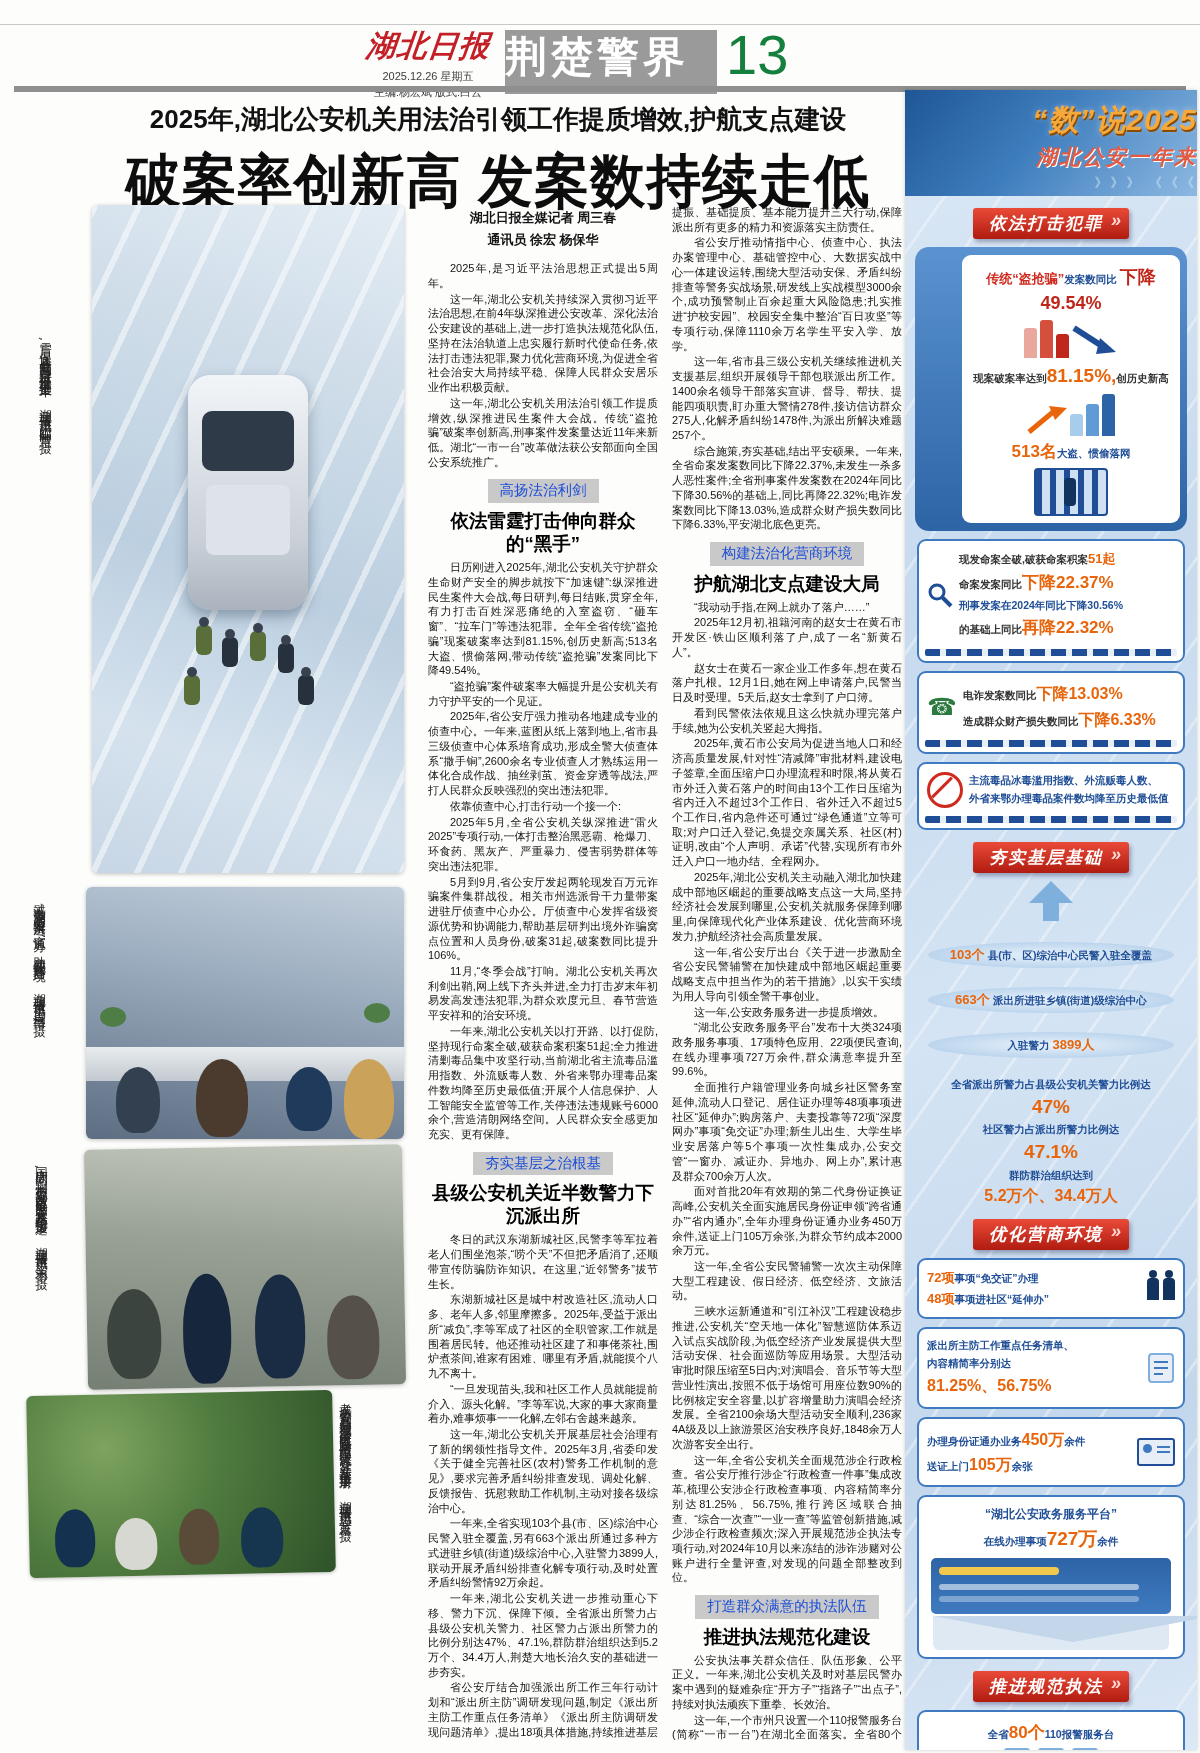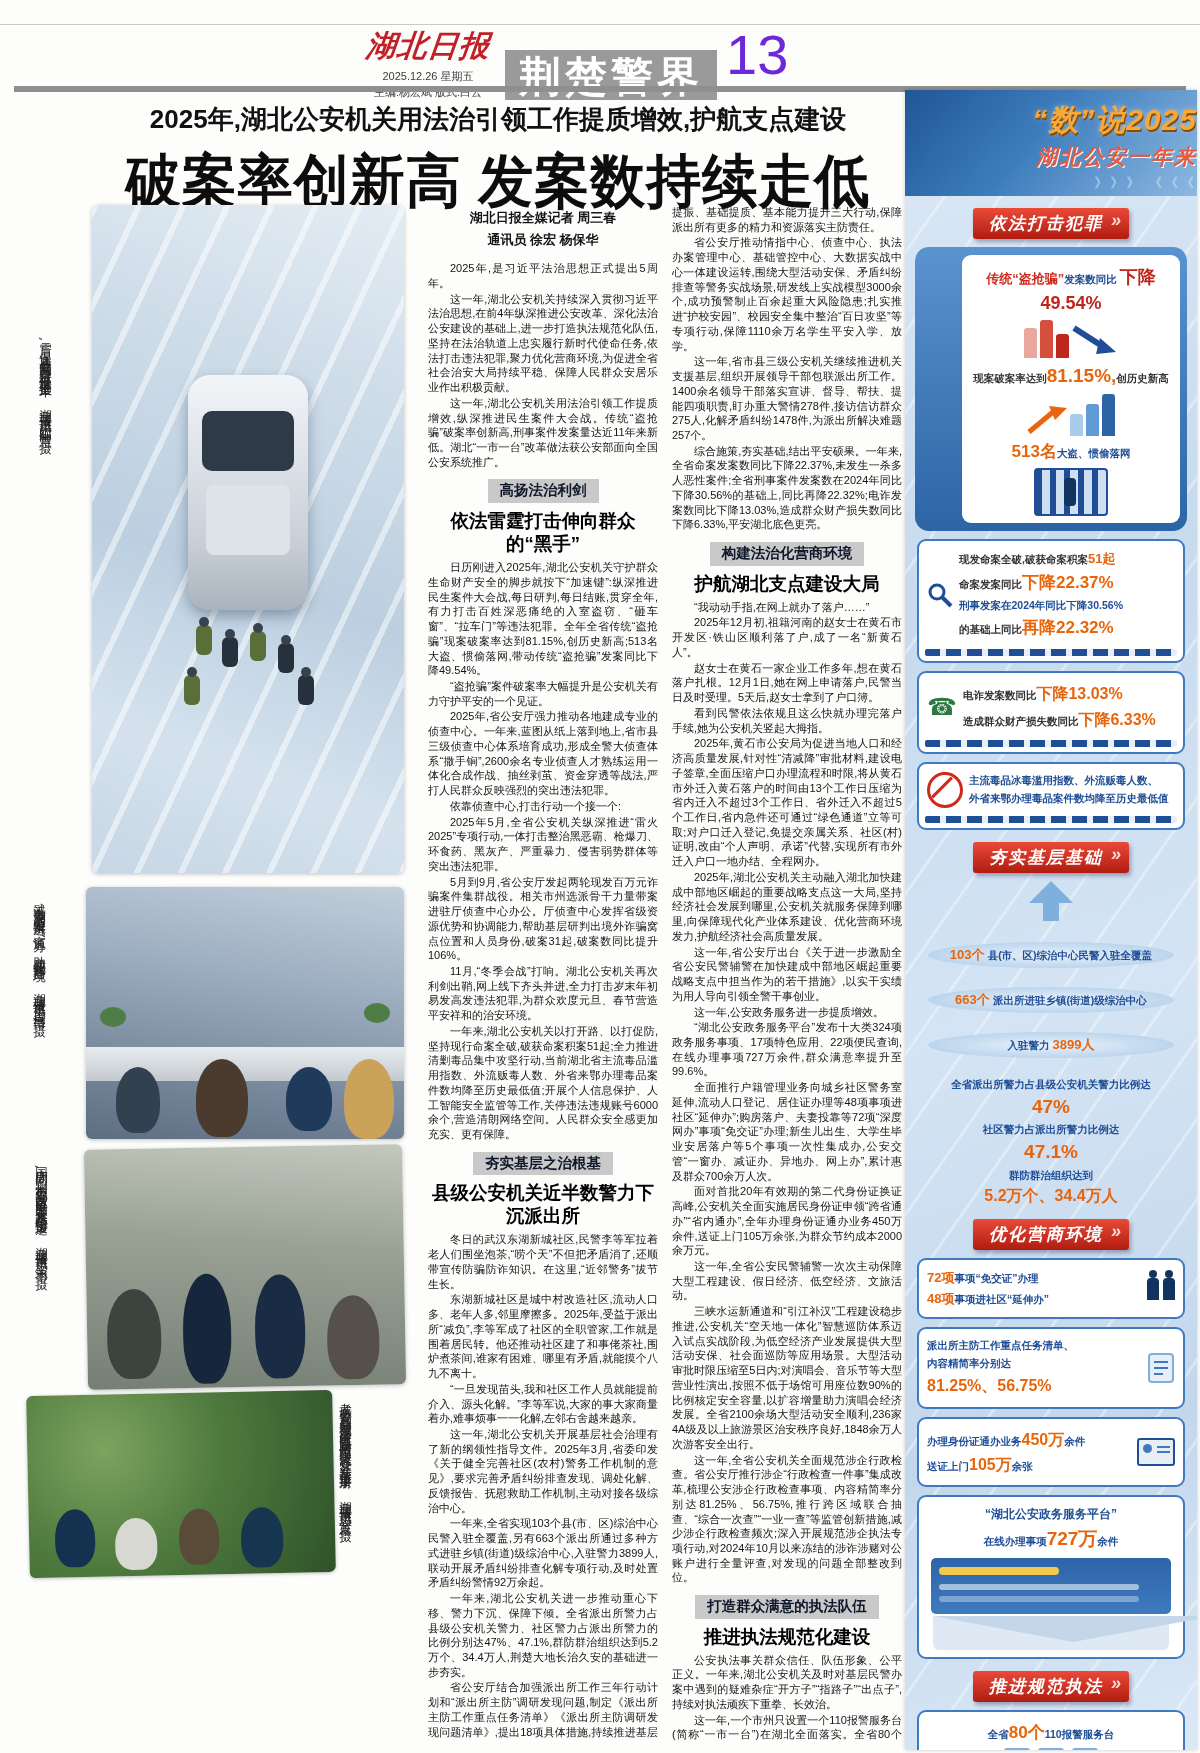--- a/index.html
+++ b/index.html
@@ -5,23 +5,23 @@
   html,body{margin:0;padding:0;background:#e9e9e9;}
   .page{position:relative;width:1200px;height:1753px;margin:0 auto;background:#fdfdfc;overflow:hidden;
         font-family:"Liberation Sans","DejaVu Sans",sans-serif;color:#1a1a1a;}
   
   .topline{position:absolute;left:0;top:24px;width:1200px;height:1px;background:#c8c8c8;}
   .mast-logo{position:absolute;left:348px;top:26px;width:160px;text-align:center;}
   .paper-name{font-family:"DejaVu Serif","Liberation Serif",serif;font-weight:bold;font-style:italic;
               font-size:30px;color:#c21f26;letter-spacing:1px;transform:skewX(-6deg);}
   .mast-date{font-size:11px;color:#3d3d3d;margin-top:2px;}
   .mast-ed{font-size:11px;color:#3d3d3d;margin-top:1px;}
-  .sec-box{position:absolute;left:505px;top:30px;width:212px;height:50px;background:#9a9a9a;
-           color:#fff;font-weight:bold;font-size:42px;letter-spacing:4px;text-align:center;line-height:54px;margin-top:20px;}
-  .pageno{position:absolute;left:726px;top:22px;font-size:56px;color:#6d28d9;}
+  .sec-box{position:absolute;left:505px;top:30px;width:212px;height:64px;background:#9a9a9a;
+           color:#fff;font-weight:bold;font-size:42px;letter-spacing:4px;text-align:left;line-height:54px;}
+  .pageno{position:absolute;left:726px;top:22px;font-size:56px;color:#15803d;}
   .mastbar{position:absolute;left:14px;top:86px;width:1172px;height:6px;background:#8f8f8f;}
   
   .hl{position:absolute;left:95px;top:102px;width:806px;text-align:center;}
   .kicker{font-size:26px;font-weight:bold;letter-spacing:0px;color:#111;}
   .bigtitle{font-size:55px;font-weight:900;letter-spacing:1px;color:#0d0d0d;margin-top:8px;
             transform:scaleY(1.05);white-space:nowrap;}
   
   .rail{position:absolute;left:28px;top:205px;width:378px;height:1380px;}
   .vcap{position:absolute;writing-mode:vertical-rl;font-family:"DejaVu Serif","Liberation Serif",serif;
         font-size:12.5px;line-height:1.55;letter-spacing:2px;color:#222;}
@@ -45,21 +45,21 @@
   .cap2{left:2px;top:688px;height:250px;}
   .cap3{left:4px;top:952px;height:236px;}
   .cap4{left:308px;top:1188px;height:182px;}
   
   .body{position:absolute;left:428px;top:205px;width:474px;height:1542px;
         column-count:2;column-gap:14px;column-fill:auto;overflow:hidden;
         font-size:11px;line-height:1.34;text-align:justify;color:#141414;}
   .byline{text-align:center;font-weight:bold;font-size:13px;line-height:1.7;margin:2px 0 10px;}
   .para{margin:0 0 1px;text-indent:2em;}
   .shead{break-inside:avoid;margin:10px 0 5px;text-align:center;}
-  .stag{display:inline-block;background:#c9c9c9;color:#0f172a;font-weight:bold;font-size:14.5px;
+  .stag{display:inline-block;background:#c9c9c9;color:#1d4ed8;font-weight:normal;font-size:14.5px;
         padding:2px 12px;margin-bottom:4px;}
   .stitle{font-size:18.5px;font-weight:900;color:#000;margin:2px 0 2px;line-height:1.25;}
   
   .sb{position:absolute;left:905px;top:90px;width:292px;height:1660px;
       background:linear-gradient(165deg,#dce9f6 0%,#c7daee 30%,#d4e4f4 55%,#c3d7ec 80%,#dbe8f6 100%);
       box-shadow:0 0 4px rgba(0,0,0,.2);font-size:11px;overflow:hidden;}
   .sb::before{content:"";position:absolute;inset:0;background:repeating-linear-gradient(125deg,rgba(255,255,255,.35) 0 3px,rgba(255,255,255,0) 3px 46px);}
   .sb-head{position:relative;height:96px;background:linear-gradient(130deg,#1f5696 0%,#3e7dbd 45%,#8db9e2 100%);
            text-align:right;padding-top:10px;}
   .sb-t1{font-size:30px;font-weight:900;font-style:italic;color:#f6a93b;

